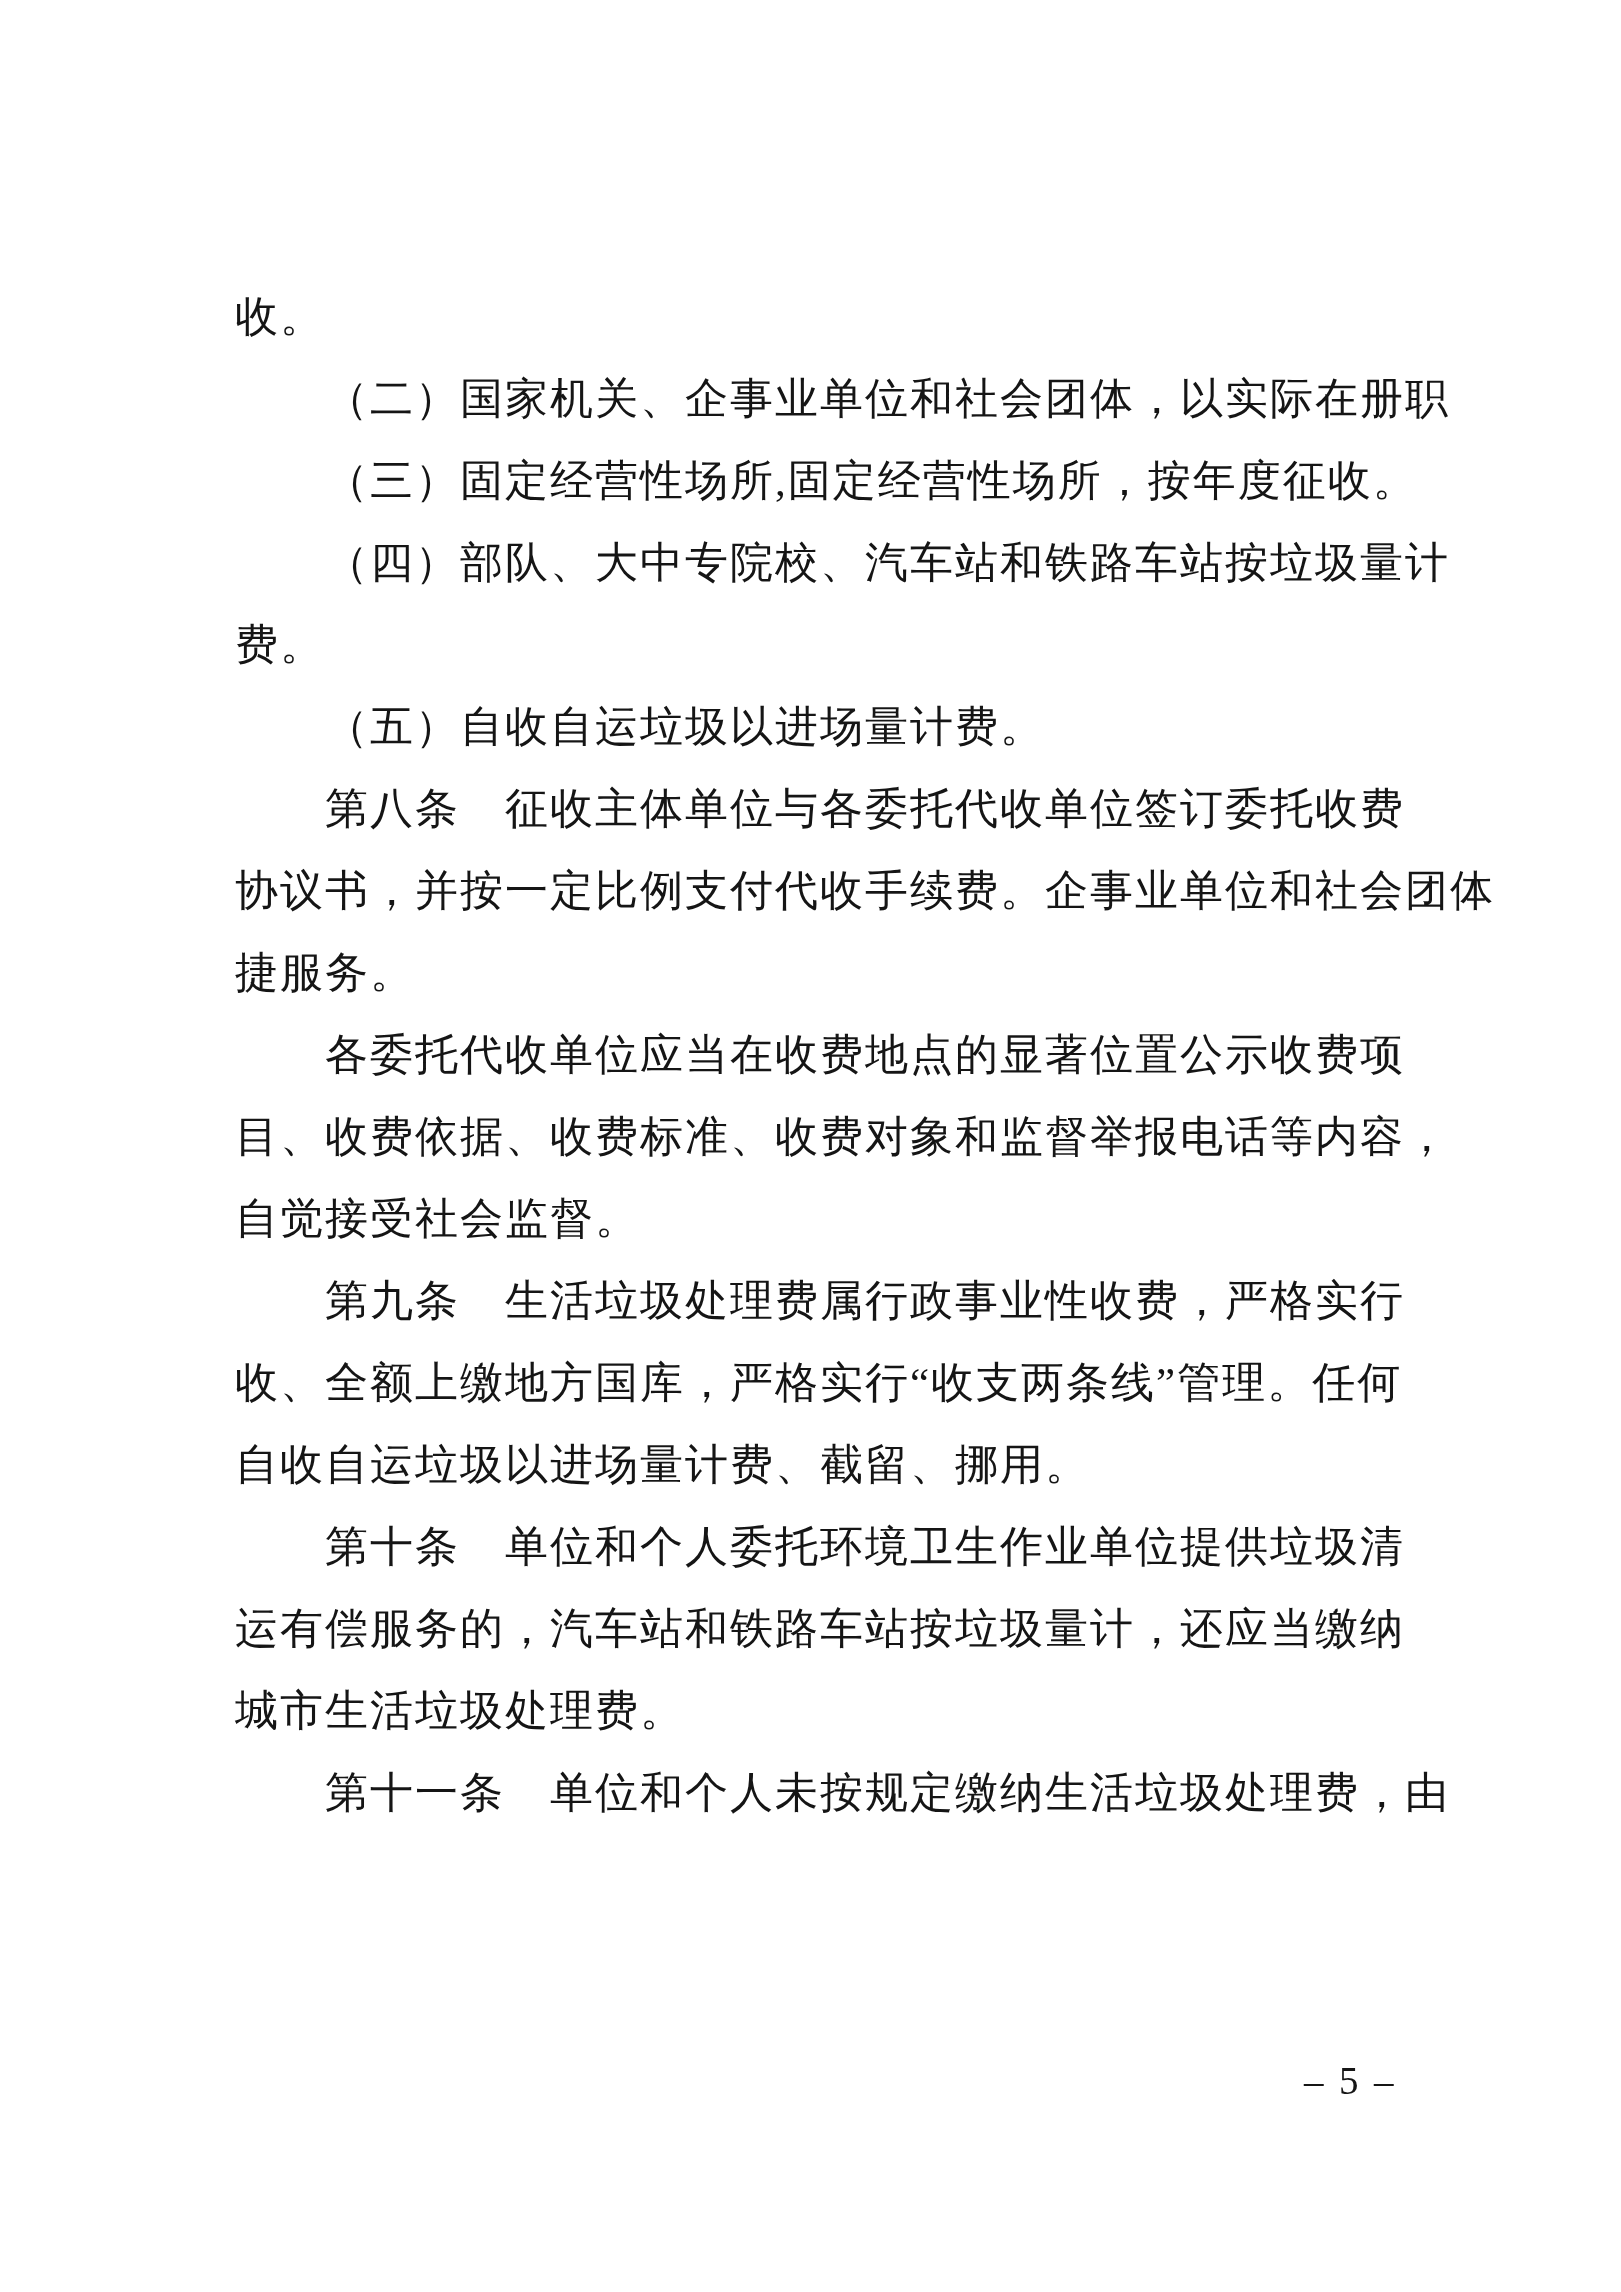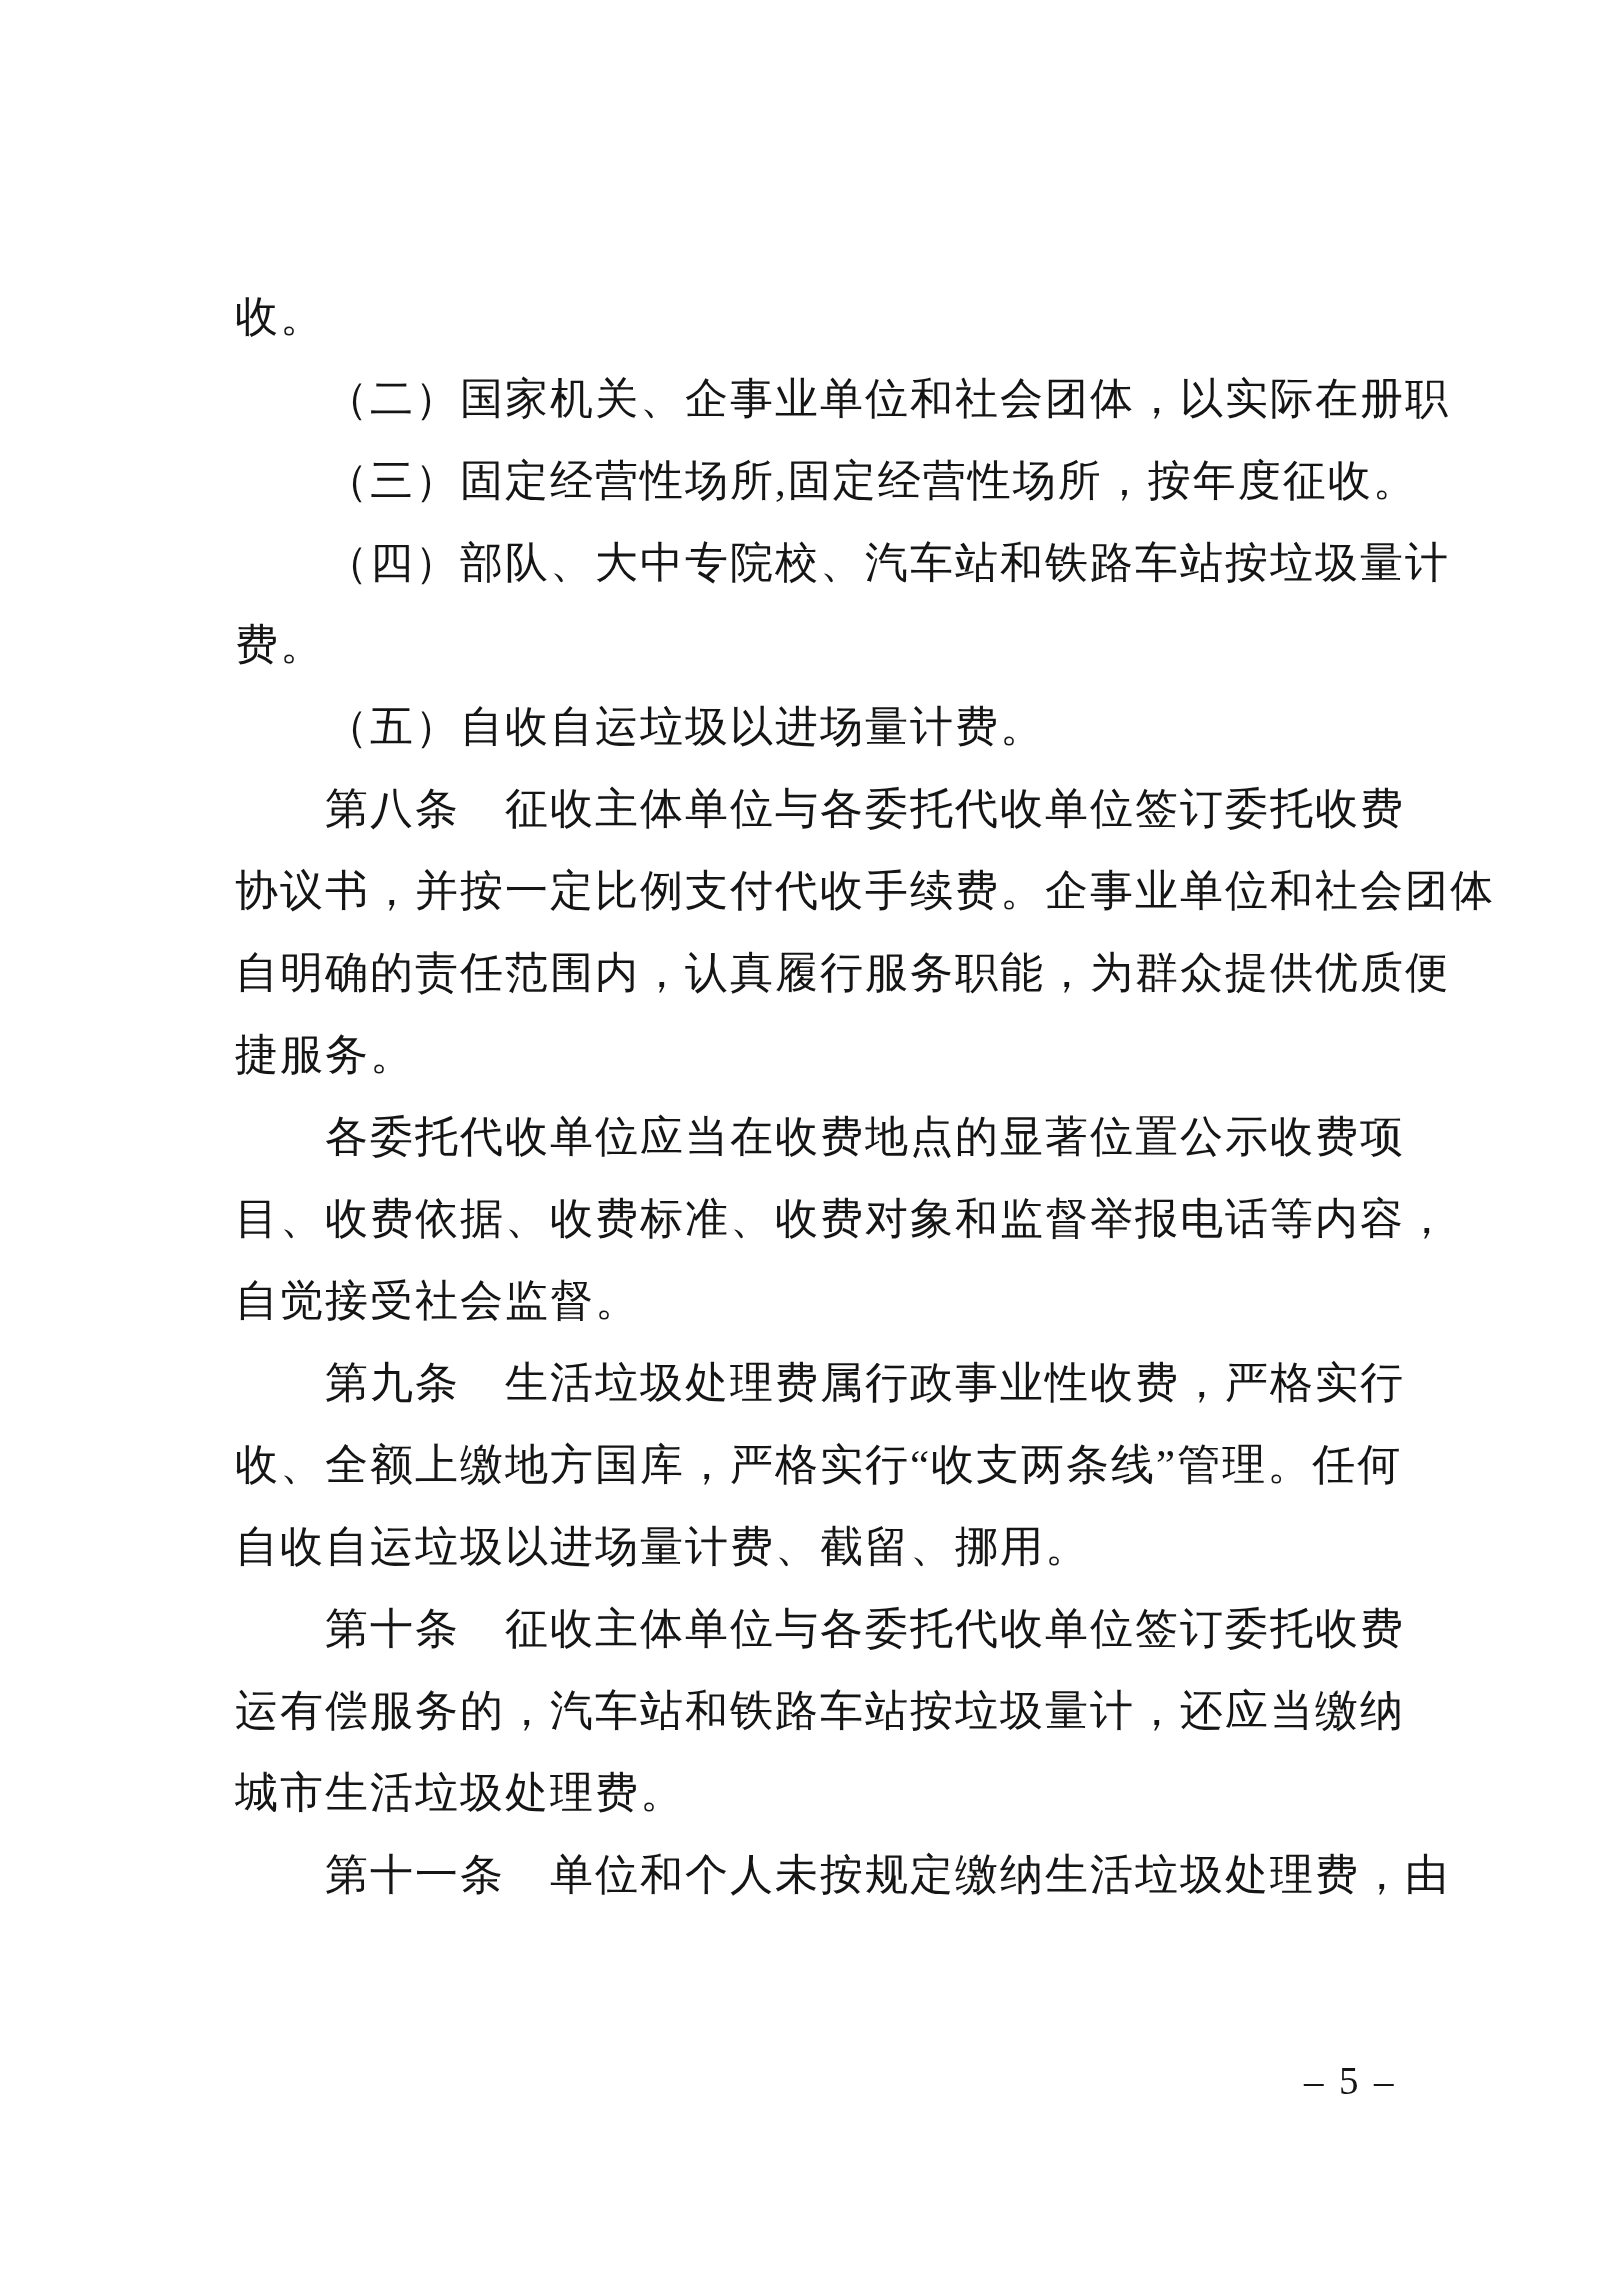--- a/index.html
+++ b/index.html
@@ -50,28 +50,27 @@
 <div class="page">
   <div class="doc-body">
       <div class="line">收。</div>
       <div class="line indent">（二）国家机关、企事业单位和社会团体，以实际在册职</div>
       <div class="line indent">（三）固定经营性场所,固定经营性场所，按年度征收。</div>
       <div class="line indent">（四）部队、大中专院校、汽车站和铁路车站按垃圾量计</div>
       <div class="line">费。</div>
       <div class="line indent">（五）自收自运垃圾以进场量计费。</div>
       <div class="line indent">第八条　征收主体单位与各委托代收单位签订委托收费</div>
       <div class="line">协议书，并按一定比例支付代收手续费。企事业单位和社会团体</div>
-      <div class="line">自明确的责任范围内，认真履行服务职能，为群众提供优质便</div>
       <div class="line">捷服务。</div>
       <div class="line indent">各委托代收单位应当在收费地点的显著位置公示收费项</div>
       <div class="line">目、收费依据、收费标准、收费对象和监督举报电话等内容，</div>
       <div class="line">自觉接受社会监督。</div>
       <div class="line indent">第九条　生活垃圾处理费属行政事业性收费，严格实行</div>
       <div class="line">收、全额上缴地方国库，严格实行“收支两条线”管理。任何</div>
       <div class="line">自收自运垃圾以进场量计费、截留、挪用。</div>
-      <div class="line indent">第十条　征收主体单位与各委托代收单位签订委托收费</div>
+      <div class="line indent">第十条　单位和个人委托环境卫生作业单位提供垃圾清</div>
       <div class="line">运有偿服务的，汽车站和铁路车站按垃圾量计，还应当缴纳</div>
       <div class="line">城市生活垃圾处理费。</div>
       <div class="line indent">第十一条　单位和个人未按规定缴纳生活垃圾处理费，由</div>
     </div>
   <div class="page-number">– 5 –</div>
 </div>
 
 
 </body></html>

